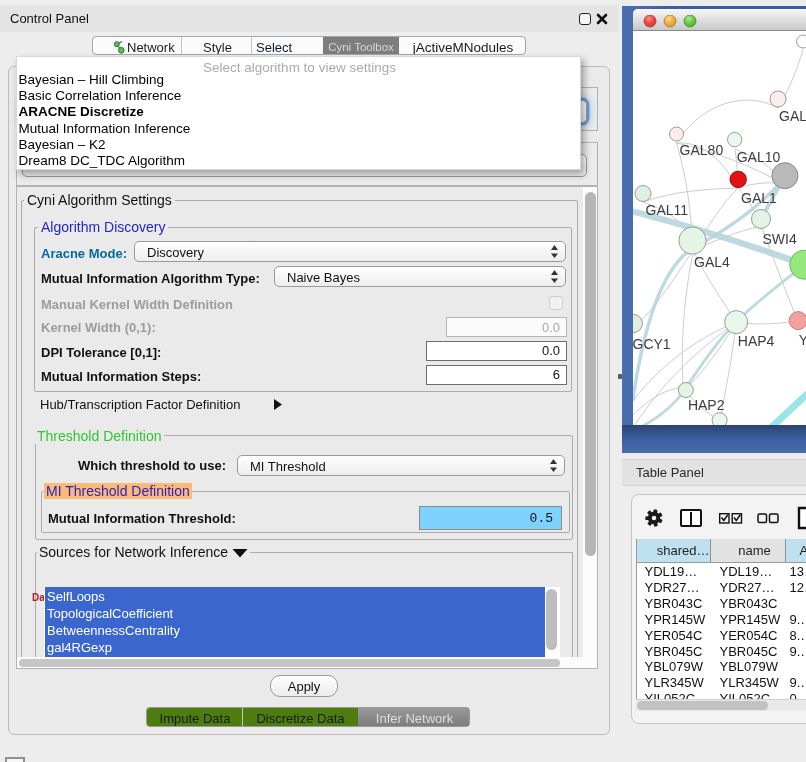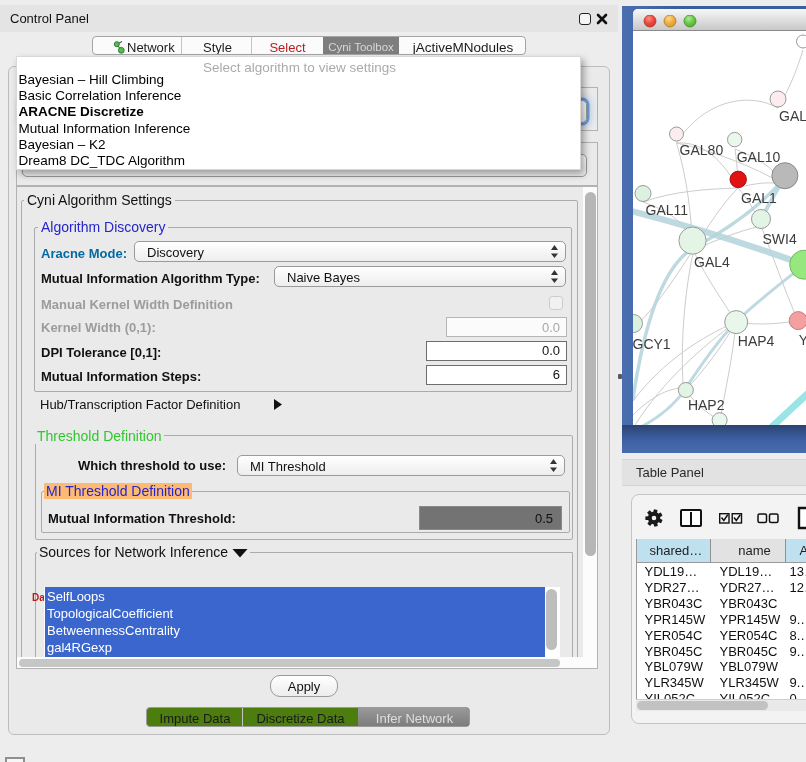--- a/index.html
+++ b/index.html
@@ -28,21 +28,21 @@
   <div class="abs" style="left:230px;top:0;width:76px;height:19px;background:#7e7e7e;"></div>
   <div class="abs" style="left:306px;top:0;width:128px;height:19px;"></div>
   <svg class="abs" style="left:20px;top:3px;" width="12" height="14" viewBox="0 0 12 14">
     <line x1="4" y1="4.5" x2="8" y2="10" stroke="#555" stroke-width="1.1"></line>
     <line x1="4.5" y1="4" x2="9" y2="1.5" stroke="#555" stroke-width="1.1"></line>
     <circle cx="3.8" cy="4.2" r="2.5" fill="#52c152" stroke="#2d6e2d" stroke-width="0.9"></circle>
     <circle cx="8.3" cy="10.3" r="2.9" fill="#52c152" stroke="#2d6e2d" stroke-width="0.9"></circle>
   </svg>
   <div class="abs" style="left:34px;top:3px;font-size:13px;color:#1a1a1a;">Network</div>
   <div class="abs" style="left:97px;top:3px;width:55px;text-align:center;font-size:13px;color:#1a1a1a;">Style</div>
-  <div class="abs" style="left:163px;top:3px;width:63px;text-align:center;font-size:13px;color:#b91c1c;">Select</div>
+  <div class="abs" style="left:163px;top:3px;width:63px;text-align:left;font-size:13px;color:#0f172a;">Select</div>
   <div class="abs" style="left:230px;top:4px;width:76px;text-align:center;font-size:11.5px;color:#d8d8d8;">Cyni Toolbox</div>
   <div class="abs" style="left:306px;top:3px;width:128px;text-align:center;font-size:13.5px;color:#1a1a1a;">jActiveMNodules</div>
 </div>
 
 <div class="abs" style="left:8px;top:66px;width:602px;height:669px;background:#eaeaea;border:1px solid #bdbdbd;border-radius:6px;"></div>
 
 <div class="abs" style="left:16px;top:87px;width:582px;height:44px;border:1px solid #b2b2b2;"></div>
 <div class="abs" style="left:22px;top:100px;width:565px;height:23px;border-radius:5px;background:linear-gradient(#ffffff,#ededed);border:1px solid #9a9a9a;box-shadow:0 0 0 2.5px rgba(92,148,214,0.9), 0 0 6px 4px rgba(120,170,230,0.45);"></div>
 
 <div class="abs" style="left:16px;top:142px;width:582px;height:44px;border:1px solid #b2b2b2;"></div>
@@ -98,21 +98,21 @@
 <div class="abs" style="left:237px;top:455px;width:328px;height:21px;border-radius:5px;background:linear-gradient(#ffffff,#ededed);border:1px solid #9a9a9a;">
   <span style="position:absolute;left:12px;top:3px;font-size:13px;color:#111;">MI Threshold</span>
   <svg style="position:absolute;right:6px;top:3px;" width="9" height="14" viewBox="0 0 9 14">
       <path d="M4.5 0 L8 5 L1 5 Z" fill="#333"></path>
       <path d="M4.5 13 L1 8.5 L8 8.5 Z" fill="#333"></path>
     </svg>
 </div>
 <div class="abs" style="left:41px;top:491px;width:529px;height:42px;border:1px solid #ababab;border-radius:2px;"></div>
 <div class="abs" style="left:44px;top:483px;background:#fdba74;padding:0 2px;font-size:14px;color:#2525cc;">MI Threshold Definition</div>
 <div class="abs b" style="left:48px;top:511px;font-size:13px;color:#111;">Mutual Information Threshold:</div>
-<div class="abs" style="left:419px;top:506px;width:143px;height:24px;background:#737373;border:1px solid #8a8a8a;">
+<div class="abs" style="left:419px;top:506px;width:143px;height:24px;background:#7dd3fc;border:1px solid #8a8a8a;font-family:Liberation Mono, monospace;">
     <span style="position:absolute;right:8px;top:4px;font-size:13px;color:#111;">0.5</span>
   </div>
 
 <div class="abs" style="left:35px;top:552px;width:538px;height:116px;border:1px solid #ababab;border-top-left-radius:2px;"></div>
 <div class="abs" style="left:37px;top:544px;background:#eaeaea;padding:0 2px;font-size:14px;color:#111;">Sources for Network Inference <svg width="16" height="10" viewBox="0 0 16 10" style="vertical-align:-1px;">
       <path d="M0.5 1 L15.5 1 L8 9.5 Z" fill="#111"></path>
     </svg></div>
 <div class="abs b" style="left:32px;top:565px;font-size:10px;color:#b91c1c;margin-top:27px;">Data Attributes</div>
 
 <div class="abs" style="left:44px;top:587px;width:516px;height:70px;background:#ffffff;overflow:hidden;">
@@ -261,21 +261,21 @@
 </svg>
 <svg class="abs" style="left:757px;top:513px;" width="22" height="11" viewBox="0 0 22 11">
   <rect x="1" y="1" width="8.5" height="8.5" rx="1.5" fill="none" stroke="#111" stroke-width="1.5"></rect>
   <rect x="12.5" y="1" width="8.5" height="8.5" rx="1.5" fill="none" stroke="#111" stroke-width="1.5"></rect>
 </svg>
 <svg class="abs" style="left:797px;top:506px;" width="20" height="24" viewBox="0 0 20 24">
   <path d="M2 2 L12 2 L17 7 L17 22 L2 22 Z" fill="#fff" stroke="#111" stroke-width="2.4"></path>
 </svg>
 
 <div class="abs" style="left:635.5px;top:539px;width:180px;height:165px;background:#ffffff;border-left:1px solid #9a9a9a;overflow:hidden;">
-  <div class="abs" style="left:0;top:0;width:74px;height:24px;background:#bfe0ef;border-right:1px solid #8f8f8f;border-bottom:1px solid #9a9a9a;text-align:left;font-size:13px;color:#222;padding-top:4px;text-indent:13px;">shared…</div>
+  <div class="abs" style="left:0;top:0;width:74px;height:24px;background:#bfe0ef;border-right:1px solid #8f8f8f;border-bottom:1px solid #9a9a9a;text-align:right;font-size:13px;color:#222;padding-top:4px;text-indent:13px;">shared…</div>
   <div class="abs" style="left:74px;top:0;width:75px;height:24px;background:#e2e2e2;border-right:1px solid #8f8f8f;border-bottom:1px solid #9a9a9a;text-align:center;font-size:13px;color:#222;padding-top:4px;text-indent:14px;">name</div>
   <div class="abs" style="left:149px;top:0;width:60px;height:24px;background:#bfe0ef;border-bottom:1px solid #9a9a9a;font-size:13px;color:#222;padding-top:4px;">
       <span style="position:absolute;left:14px;">A</span>
     </div>
   <div class="abs" style="left:8px;top:25px;font-size:13px;color:#111;line-height:15.9px;">YDL19…<br>YDR27…<br>YBR043C<br>YPR145W<br>YER054C<br>YBR045C<br>YBL079W<br>YLR345W<br>YIL052C</div>
   <div class="abs" style="left:83px;top:25px;font-size:13px;color:#111;line-height:15.9px;">YDL19…<br>YDR27…<br>YBR043C<br>YPR145W<br>YER054C<br>YBR045C<br>YBL079W<br>YLR345W<br>YIL052C</div>
   <div class="abs" style="left:153px;top:25px;font-size:13px;color:#111;line-height:15.9px;">13…<br>12…<br>&nbsp;<br>9.…<br>8.…<br>9.…<br>&nbsp;<br>9.…<br>0.…</div>
 </div>
 
 <div class="abs" style="left:635.5px;top:699px;width:180px;height:12px;background:#e9e9e9;border-top:1px solid #cfcfcf;"></div>

